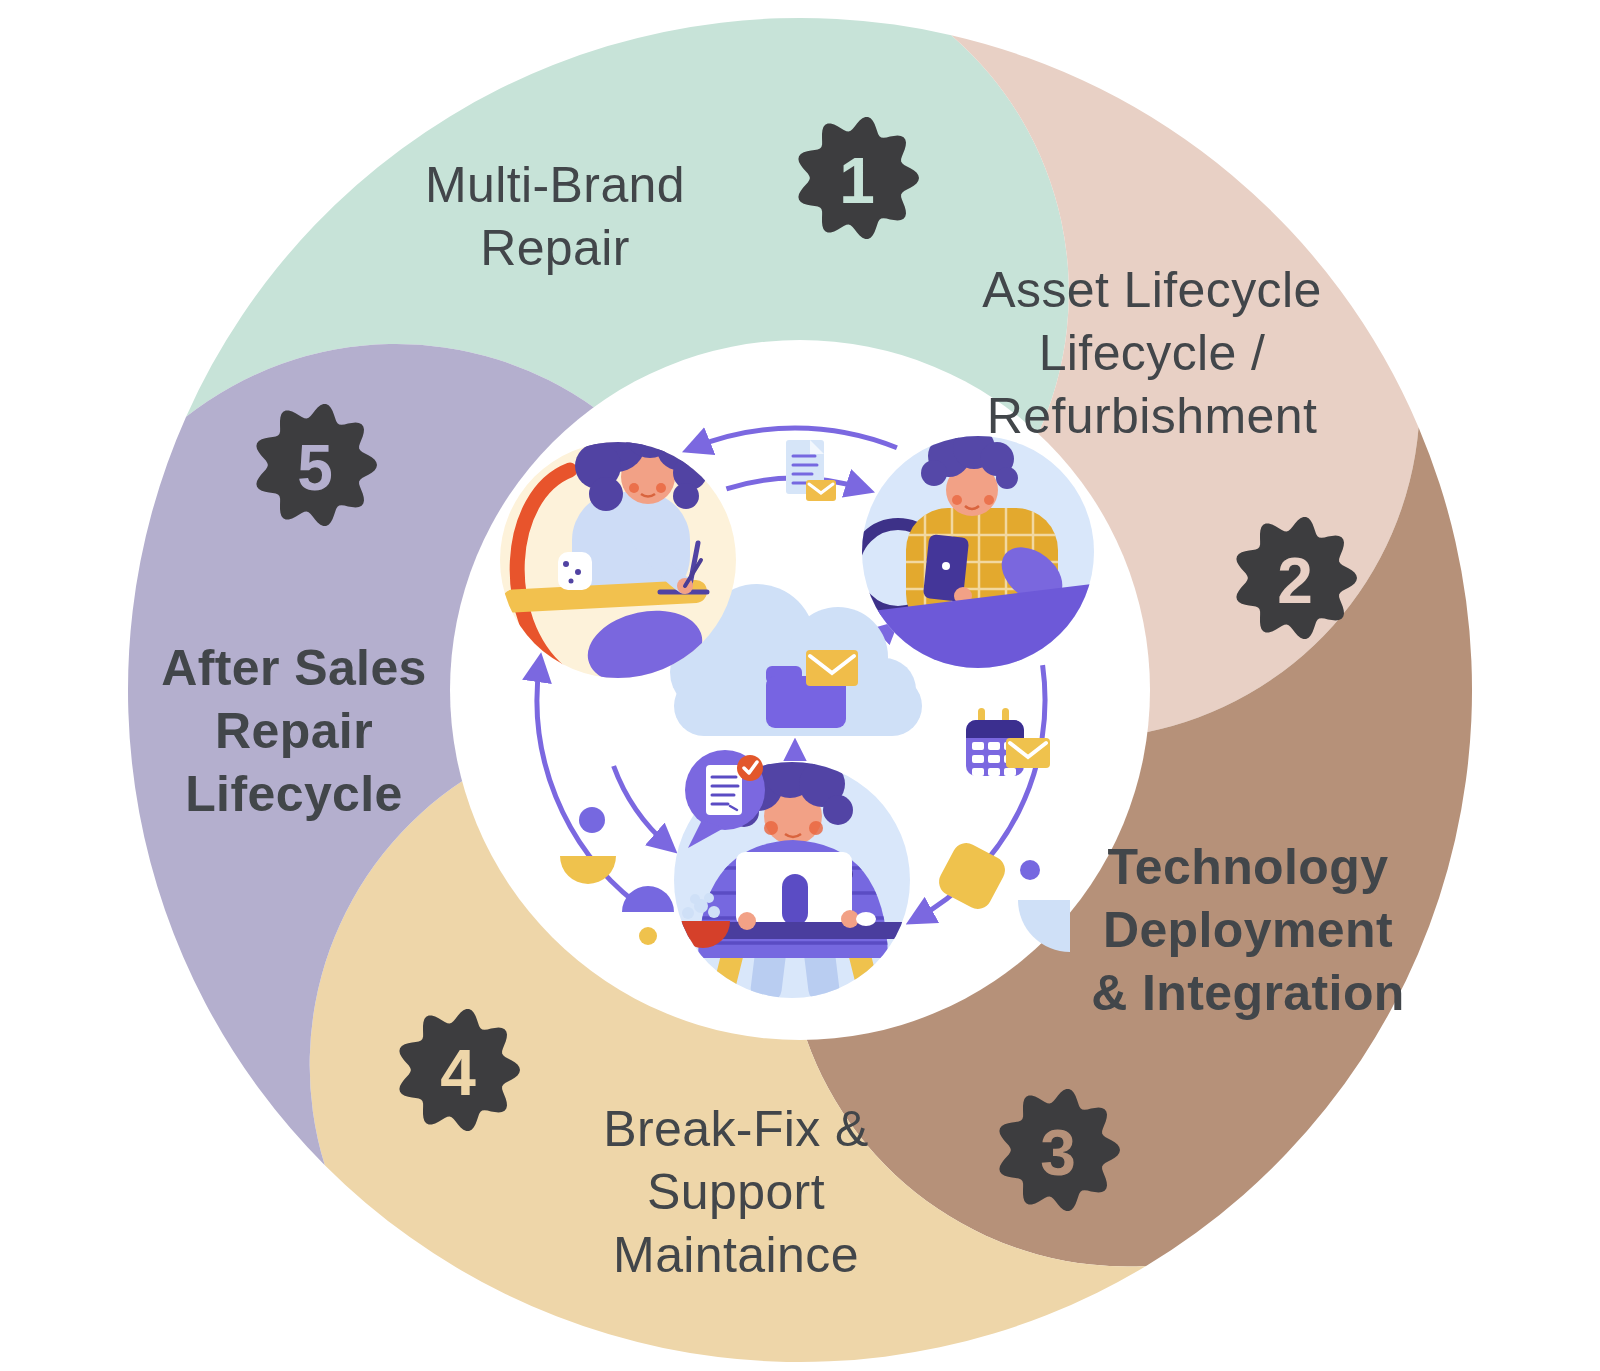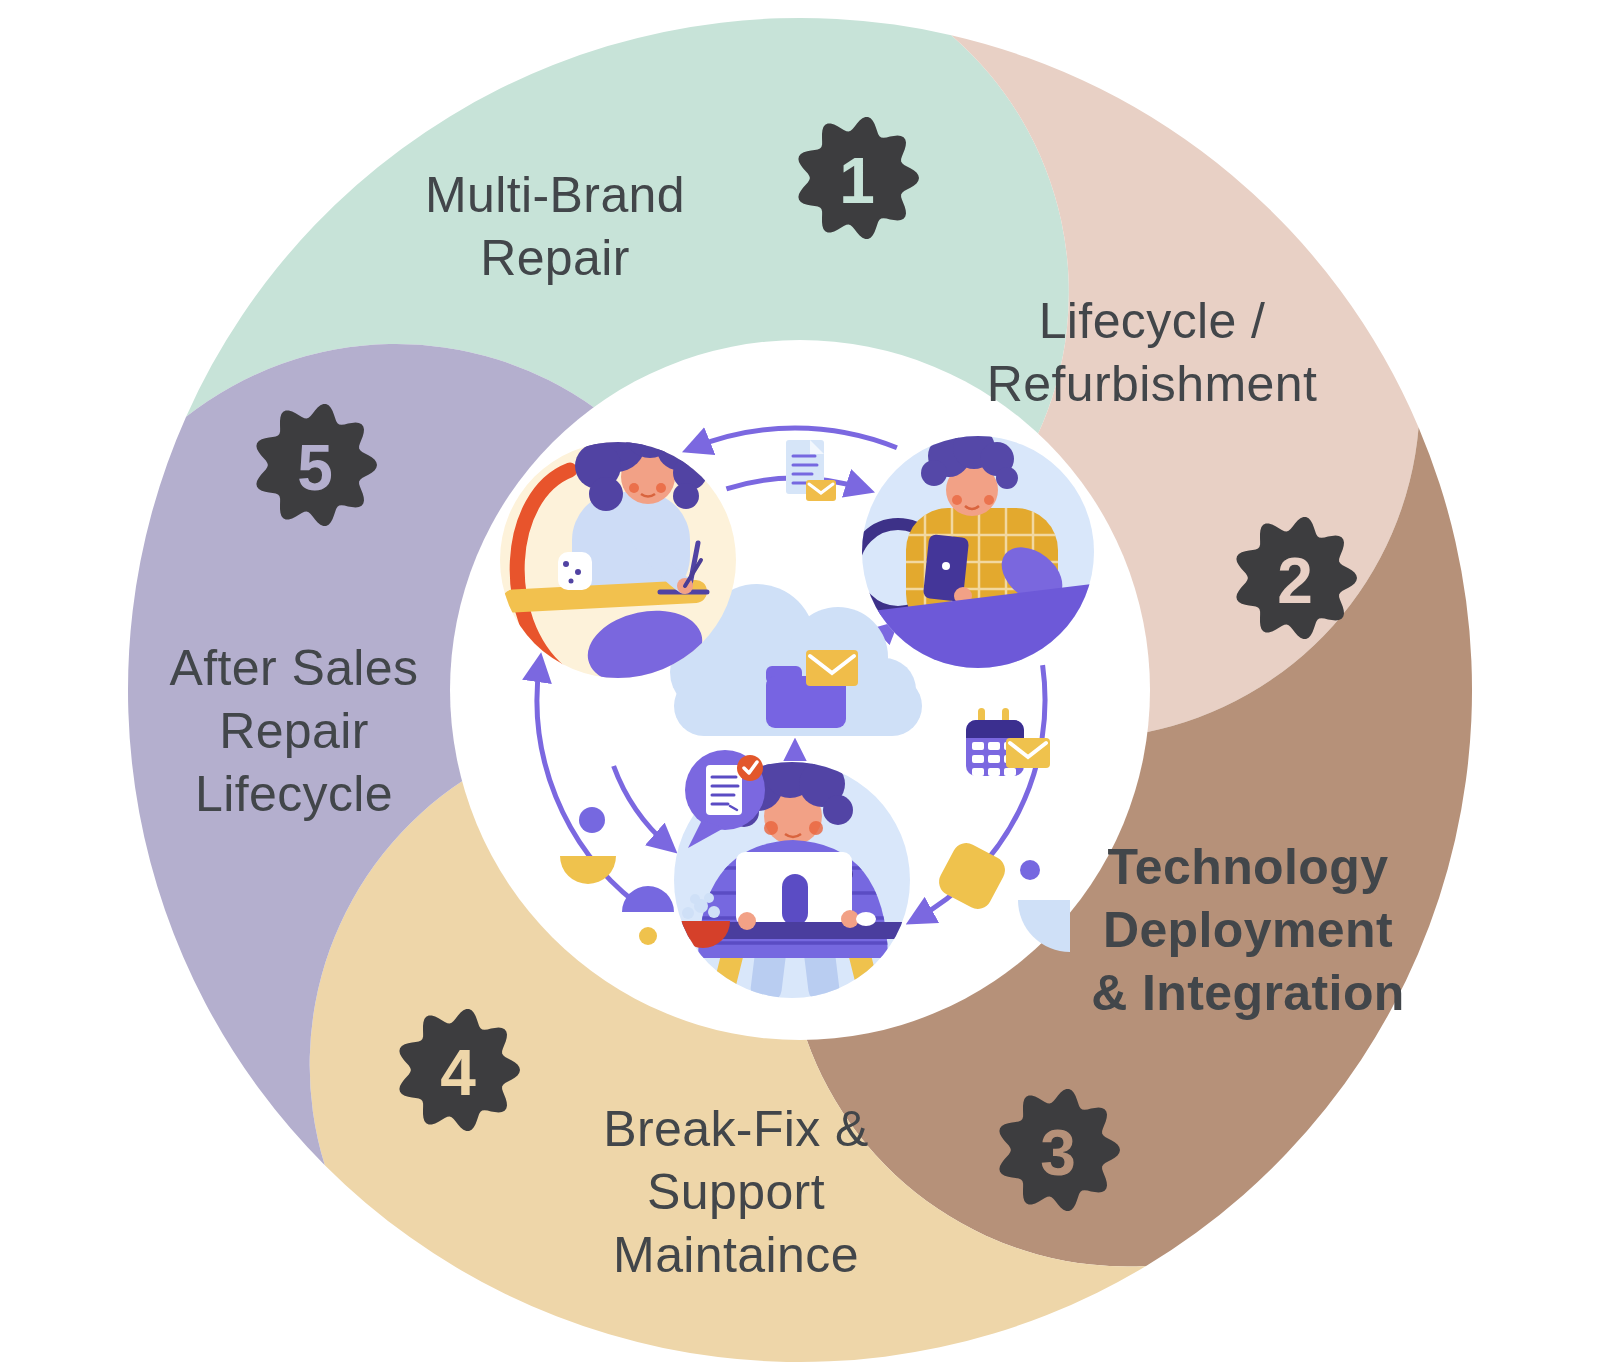--- a/index.html
+++ b/index.html
@@ -8,25 +8,25 @@
     font-family:"Liberation Sans",sans-serif;
   }
   svg.diagram{position:absolute;left:0;top:0;width:1600px;height:1371px;}
   .label{
     position:absolute;transform:translate(-50%,-50%);
     text-align:center;color:var(--label-color,#42464a);
     font-size:50px;line-height:63px;letter-spacing:.4px;white-space:nowrap;
     font-weight:400;
   }
   .label span{display:block;}
-  .label-1{left:555px;top:227px;}
+  .label-1{left:555px;top:217px;}
   .label-2{left:1152px;top:353px;}
   .label-3{left:1248px;top:930px;font-weight:bold;}
   .label-4{left:736px;top:1192px;}
-  .label-5{left:294px;top:731px;}
+  .label-5{left:294px;top:731px;font-weight:bold;}
   .badge-num{
     font-family:"Liberation Sans",sans-serif;font-weight:700;font-size:64px;
   }
 </style>
 </head>
 <body>
 
 <div class="canvas" style="--label-color: #42464a;">
 
 <svg class="diagram" viewBox="0 0 1600 1371">
@@ -269,20 +269,21 @@
     <path class="seal" fill="#3d3d3f" d="M377.0 465.0L376.3 467.8L374.5 470.4L371.7 472.7L368.4 474.7L365.0 476.4L362.2 478.0L360.2 479.7L359.1 481.6L359.1 483.9L360.0 486.7L361.3 489.9L362.7 493.5L363.7 497.2L364.0 500.6L363.3 503.5L361.6 505.7L358.9 507.0L355.5 507.4L351.8 507.1L348.0 506.4L344.5 505.6L341.5 505.2L339.2 505.5L337.5 506.7L336.1 508.9L335.1 511.9L333.9 515.5L332.6 519.1L330.8 522.3L328.6 524.7L326.1 526.0L323.3 526.0L320.4 524.7L317.6 522.4L315.0 519.6L312.7 516.6L310.6 514.0L308.6 512.2L306.6 511.4L304.4 511.7L301.8 512.9L298.9 514.7L295.6 516.7L292.2 518.4L288.8 519.4L285.7 519.4L283.2 518.2L281.4 515.9L280.4 512.7L280.0 509.0L280.0 505.1L280.1 501.5L280.1 498.4L279.4 496.1L278.0 494.5L275.7 493.5L272.7 493.0L269.0 492.5L265.2 491.8L261.7 490.7L258.8 489.0L257.0 486.8L256.4 484.0L257.0 481.0L258.7 477.9L261.0 474.8L263.5 472.0L265.8 469.4L267.3 467.1L267.9 465.0L267.3 462.9L265.8 460.6L263.5 458.0L261.0 455.2L258.7 452.1L257.0 449.0L256.4 446.0L257.0 443.2L258.8 441.0L261.7 439.3L265.2 438.2L269.0 437.5L272.7 437.0L275.7 436.5L278.0 435.5L279.4 433.9L280.1 431.6L280.1 428.5L280.0 424.9L280.0 421.0L280.4 417.3L281.4 414.1L283.2 411.8L285.7 410.6L288.8 410.6L292.2 411.6L295.6 413.3L298.9 415.3L301.8 417.1L304.4 418.3L306.6 418.6L308.6 417.8L310.6 416.0L312.7 413.4L315.0 410.4L317.6 407.6L320.4 405.3L323.3 404.0L326.1 404.0L328.6 405.3L330.8 407.7L332.6 410.9L333.9 414.5L335.1 418.1L336.1 421.1L337.5 423.3L339.2 424.5L341.5 424.8L344.5 424.4L348.0 423.6L351.8 422.9L355.5 422.6L358.9 423.0L361.6 424.3L363.3 426.5L364.0 429.4L363.7 432.8L362.7 436.5L361.3 440.1L360.0 443.3L359.1 446.1L359.1 448.4L360.2 450.3L362.2 452.0L365.0 453.6L368.4 455.3L371.7 457.3L374.5 459.6L376.3 462.2L377.0 465.0Z"></path>
     <text class="badge-num" x="315" y="468" text-anchor="middle" dominant-baseline="central" fill="#b4afce">5</text>
   </g>
 </svg>
 
 <div class="label label-1">
   <span>Multi-Brand</span>
   <span>Repair</span>
 </div>
 <div class="label label-2">
+  <span>Asset Lifecycle</span>
   <span>Lifecycle /</span>
   <span>Refurbishment</span>
 </div>
 <div class="label label-3">
   <span>Technology</span>
   <span>Deployment</span>
   <span>&amp; Integration</span>
 </div>
 <div class="label label-4">
   <span>Break-Fix &amp;</span>

